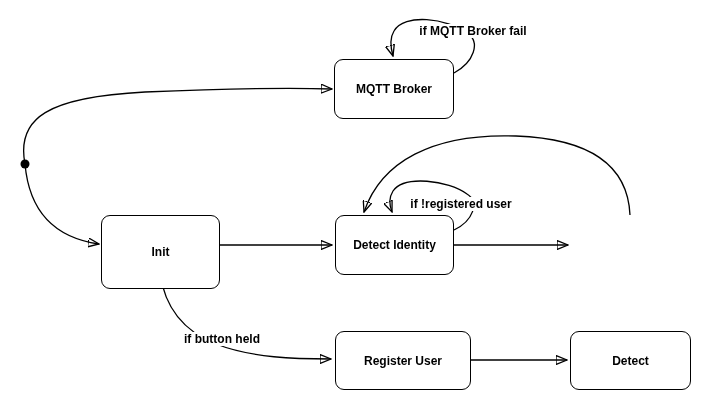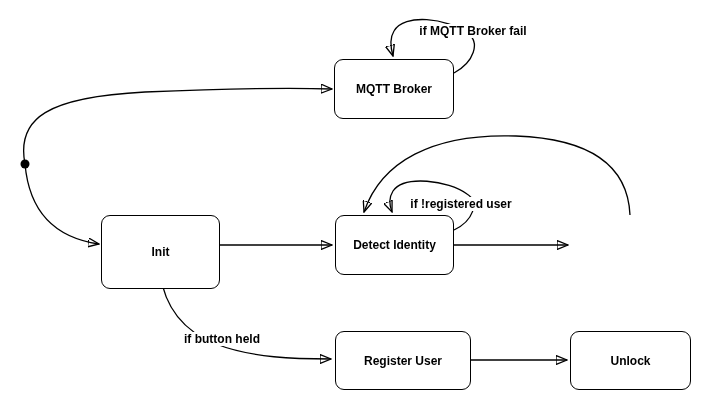--- a/index.html
+++ b/index.html
@@ -89,21 +89,21 @@
   <div class="node" style="left:335px; top:215px; width:119px; height:60px;">
     <span>Detect Identity</span>
   </div>
 
 
   <div class="node" style="left:335px; top:331px; width:136px; height:59px;">
     <span>Register User</span>
   </div>
 
   <div class="node" style="left:570px; top:331px; width:121px; height:59px;">
-    <span>Unlock</span>
+    <span>Detect</span>
   </div>
 
   <div class="edge-label" style="left:473px; top:31px;">if MQTT Broker fail</div>
 
   <div class="edge-label" style="left:461px; top:204px;">if !registered user</div>
 
 
   <div class="edge-label" style="left:206px; top:339px;margin-left:16px;">if button held</div>
 
 </div>

